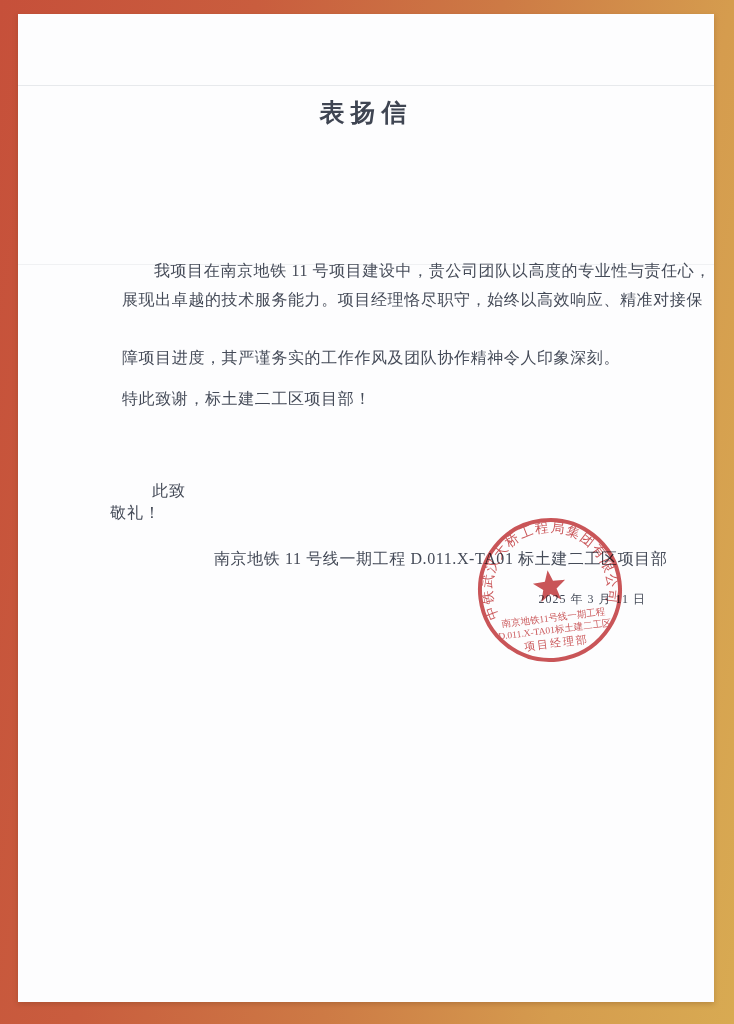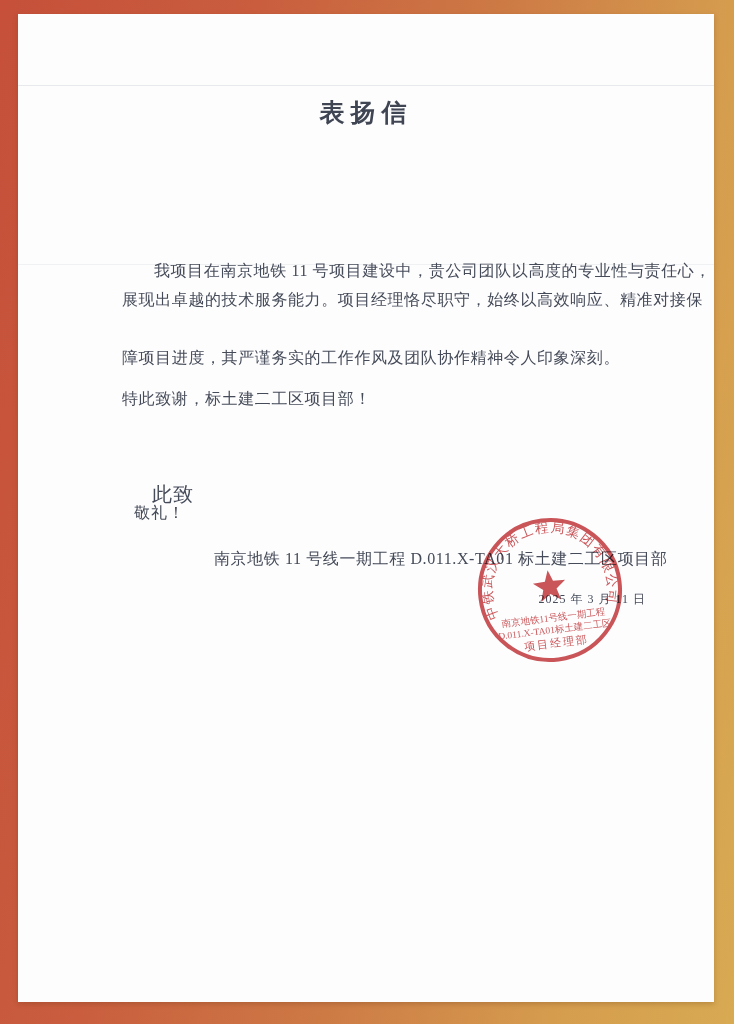--- a/index.html
+++ b/index.html
@@ -68,26 +68,26 @@
     position: absolute;
     left: 104px;
     top: 375px;
     font-size: 16px;
     letter-spacing: 0.6px;
   }
   .closing-cizhi {
     position: absolute;
     left: 134px;
     top: 467px;
-    font-size: 20px;
+    font-size: 16px;
     letter-spacing: 1px;
   }
   .closing-jingli {
     position: absolute;
-    left: 116px;
+    left: 92px;
     top: 489px;
     font-size: 16px;
     letter-spacing: 1px;
   }
   .signature {
     position: absolute;
     left: 196px;
     top: 535px;
     font-size: 16px;
     letter-spacing: 0.6px;

